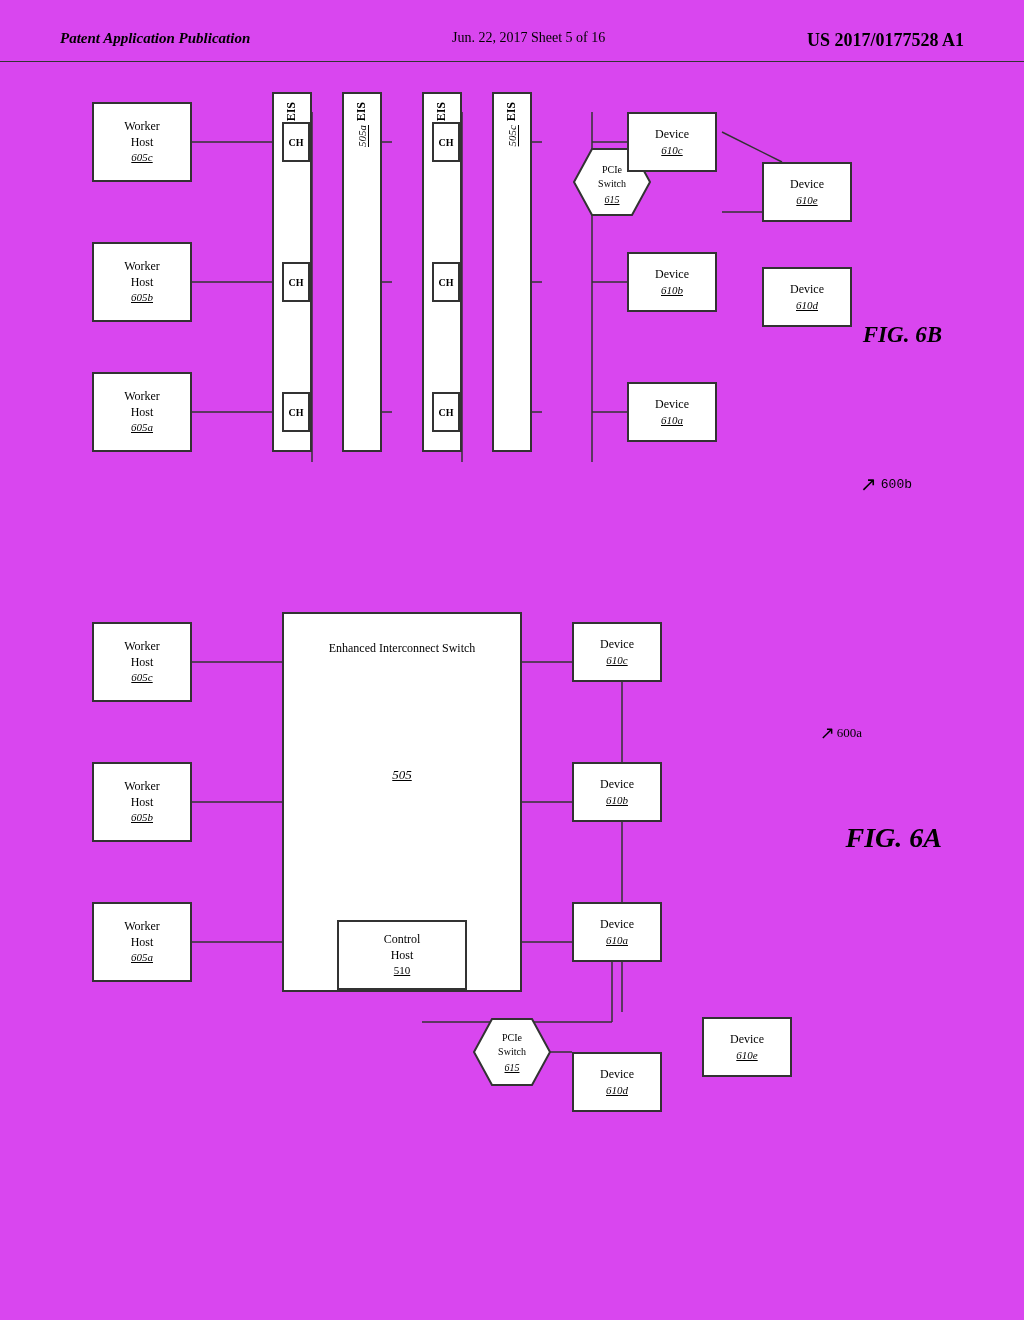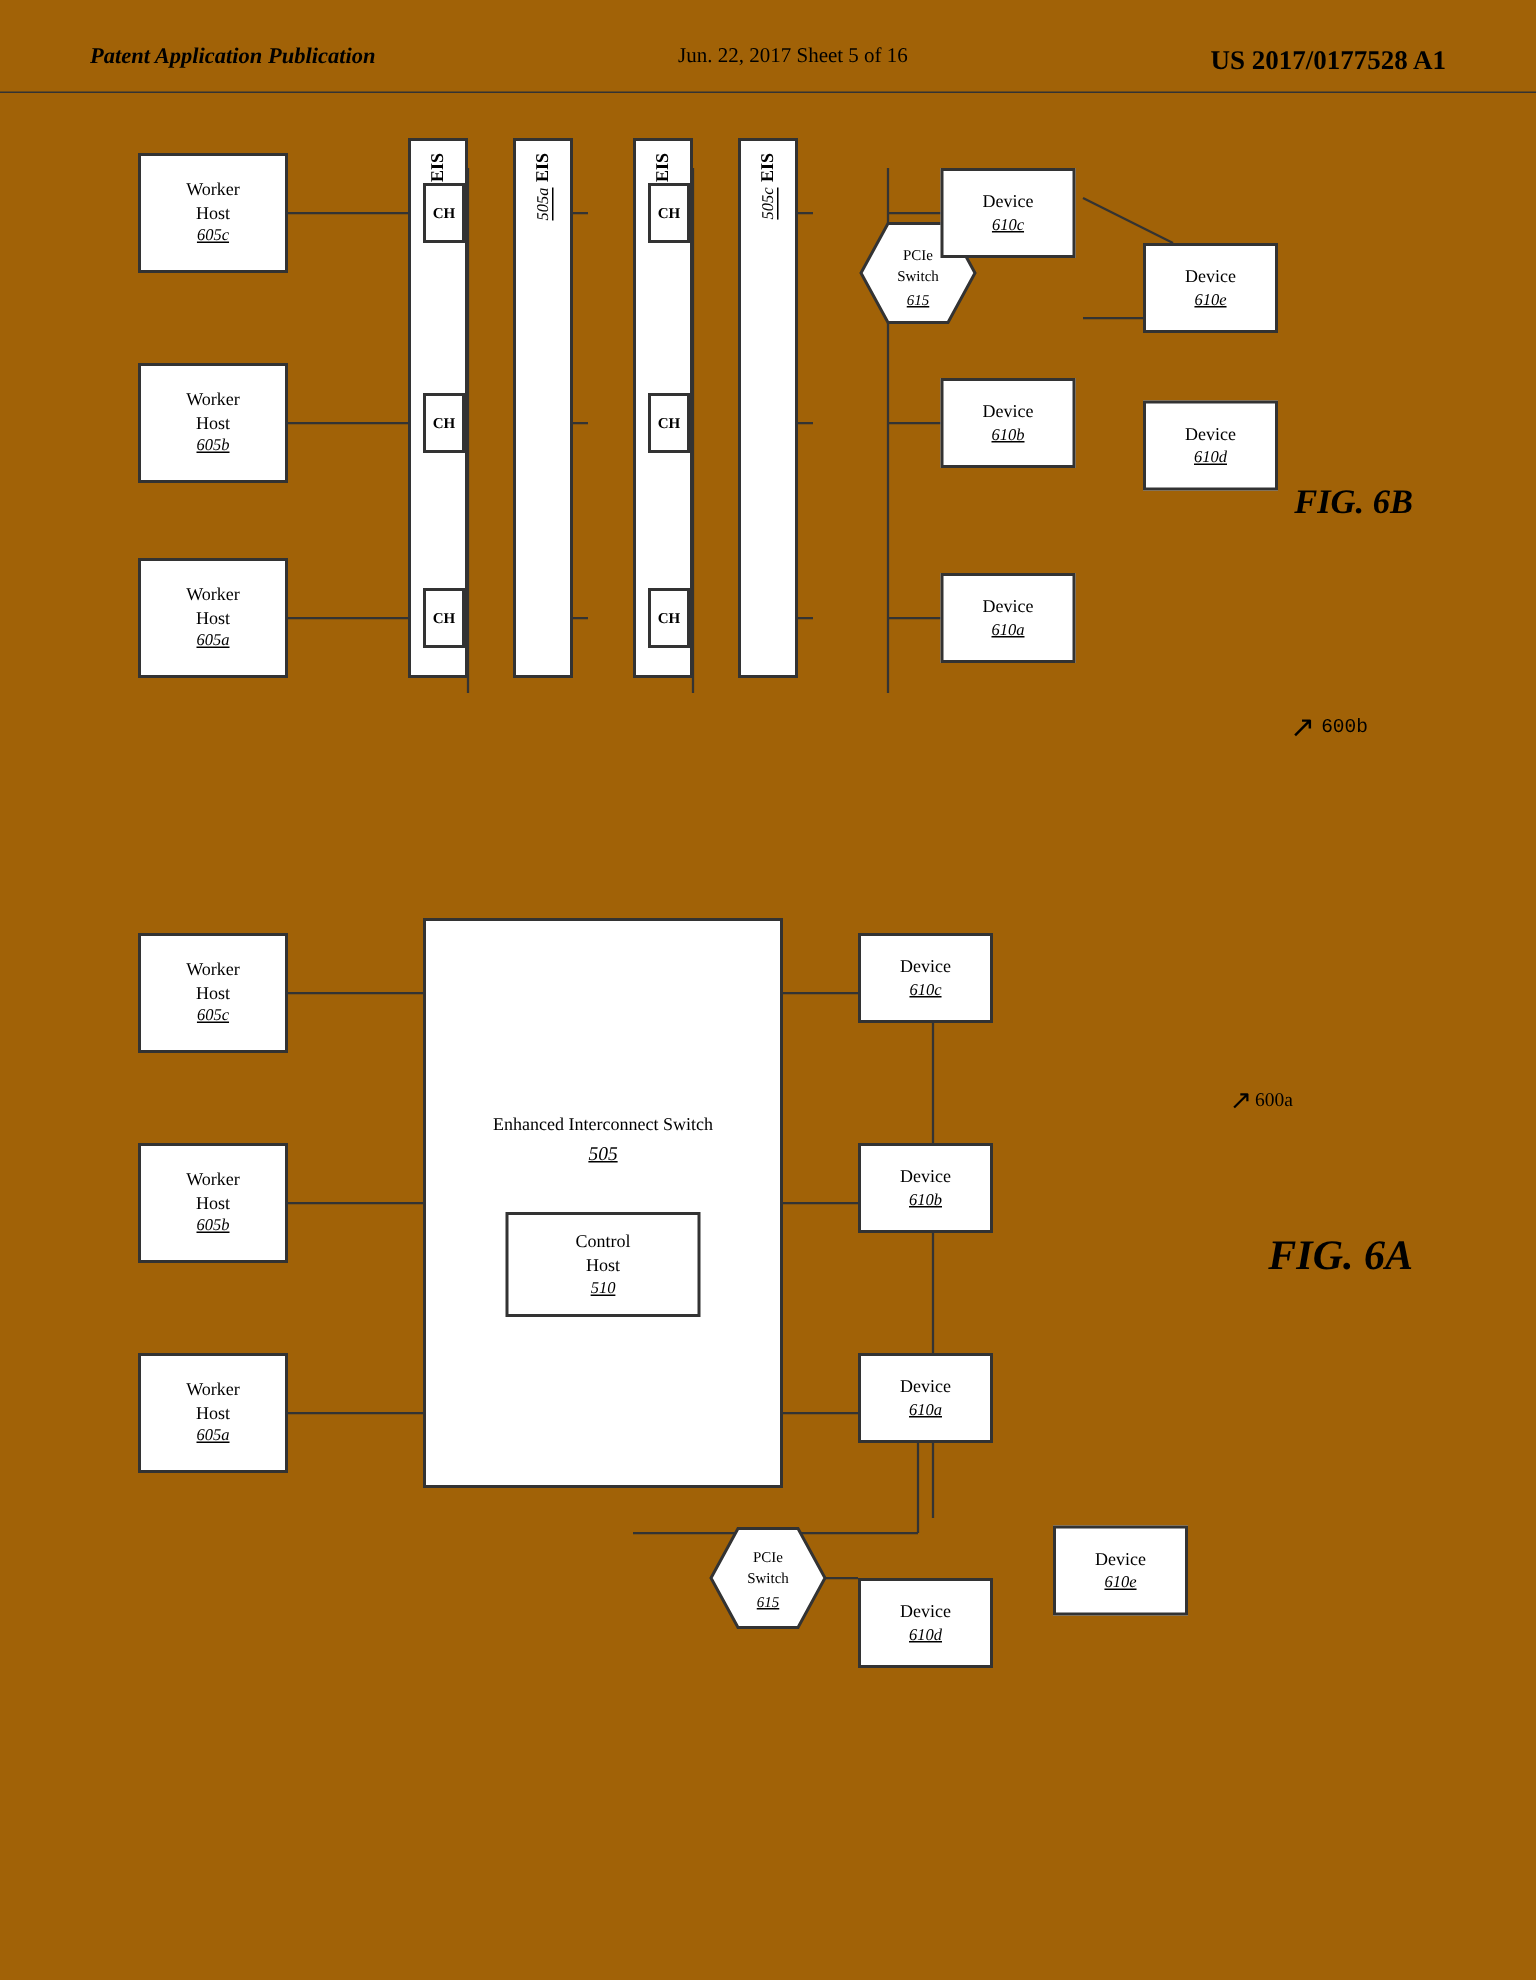--- a/index.html
+++ b/index.html
@@ -8,21 +8,21 @@
       font-family: 'Times New Roman', Times, serif;
       width: 1024px;
       min-height: 1320px;
       position: relative;
       overflow-x: hidden;
     }
 
     .page {
       width: 1024px;
       min-height: 1320px;
-      background: #a16207;
+      background: #d946ef;
       position: relative;
       padding: 0;
     }
 
     
     .header {
       display: flex;
       justify-content: space-between;
       align-items: flex-start;
       padding: 30px 60px 10px 60px;
@@ -295,27 +295,27 @@
         <div class="box" style="left:10px; top:160px; width:100px; height:80px;">
           <span class="box-label">Worker<br>Host</span>
           <span class="box-id">605b</span>
         </div>
 
         <div class="box" style="left:10px; top:300px; width:100px; height:80px;">
           <span class="box-label">Worker<br>Host</span>
           <span class="box-id">605a</span>
         </div>
 
-        <div class="box" style="left:200px; top:10px; width:240px; height:380px; flex-direction:column; justify-content:center; padding-top:16px; font-size:13px;">
+        <div class="box" style="left:200px; top:10px; width:240px; height:380px; flex-direction:column; justify-content:space-between; padding-top:27px; font-size:13px;">
           <span style="font-size:12px;">Enhanced Interconnect Switch</span>
           <span class="box-id" style="font-size:13px; margin-top:4px;">505</span>
 
           <div style="margin-top:30px; border:2px solid #333; width:130px; height:70px; display:flex; flex-direction:column; align-items:center; justify-content:center;">
             <span style="font-size:12px;">Control<br>Host</span>
-            <span style="font-size:11px; text-decoration:underline; font-style:italic;">510</span>
+            <span style="font-size:11px; text-decoration:underline; ">510</span>
           </div>
         </div>
 
         <div class="box" style="left:490px; top:20px; width:90px; height:60px;">
           <span class="box-label">Device</span>
           <span class="box-id">610c</span>
         </div>
 
         <div class="box" style="left:490px; top:160px; width:90px; height:60px;">
           <span class="box-label">Device</span>

